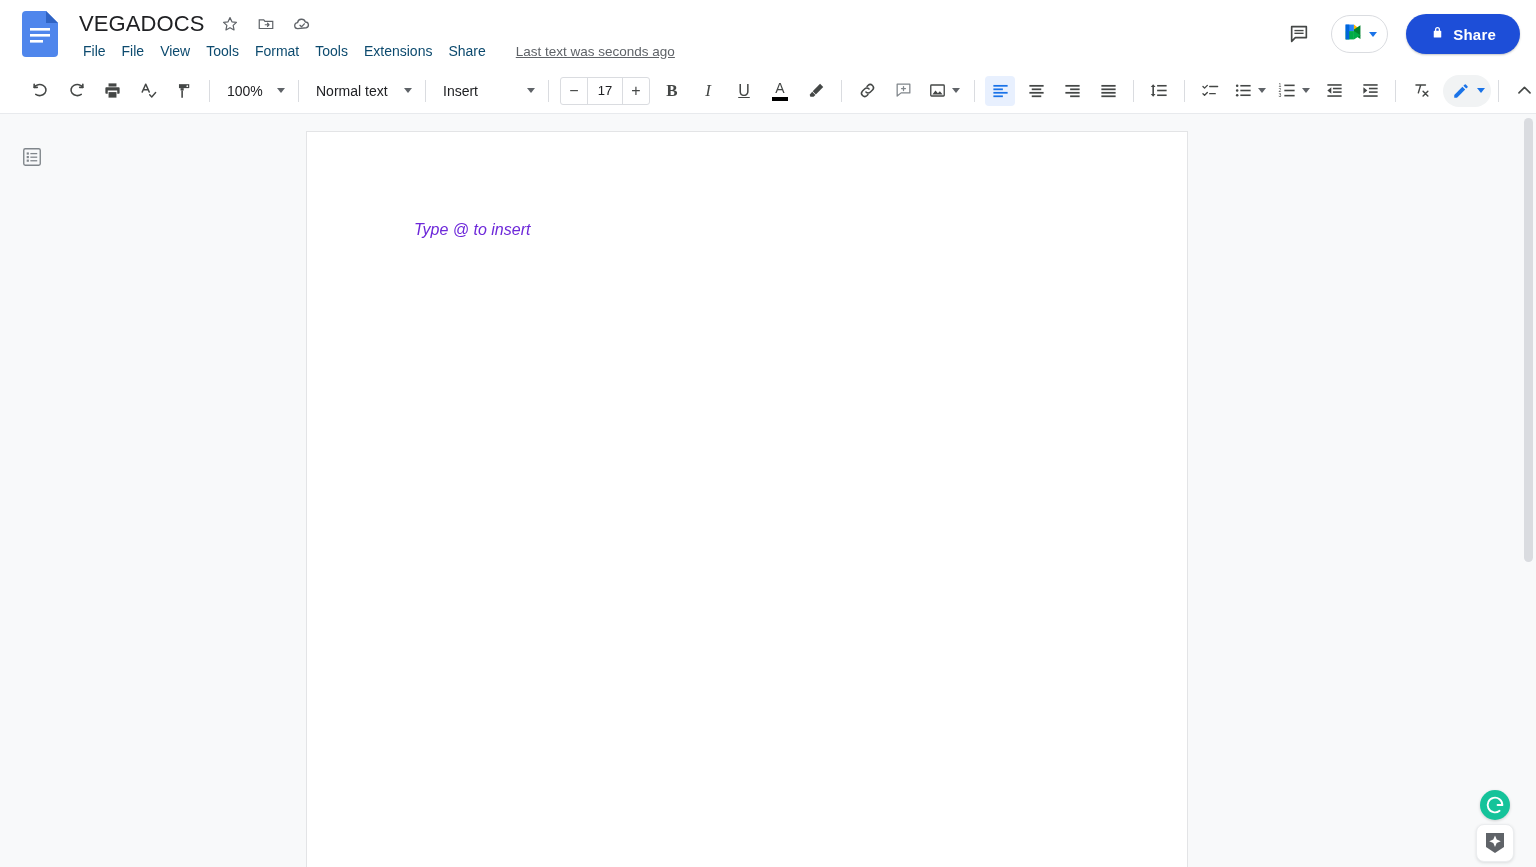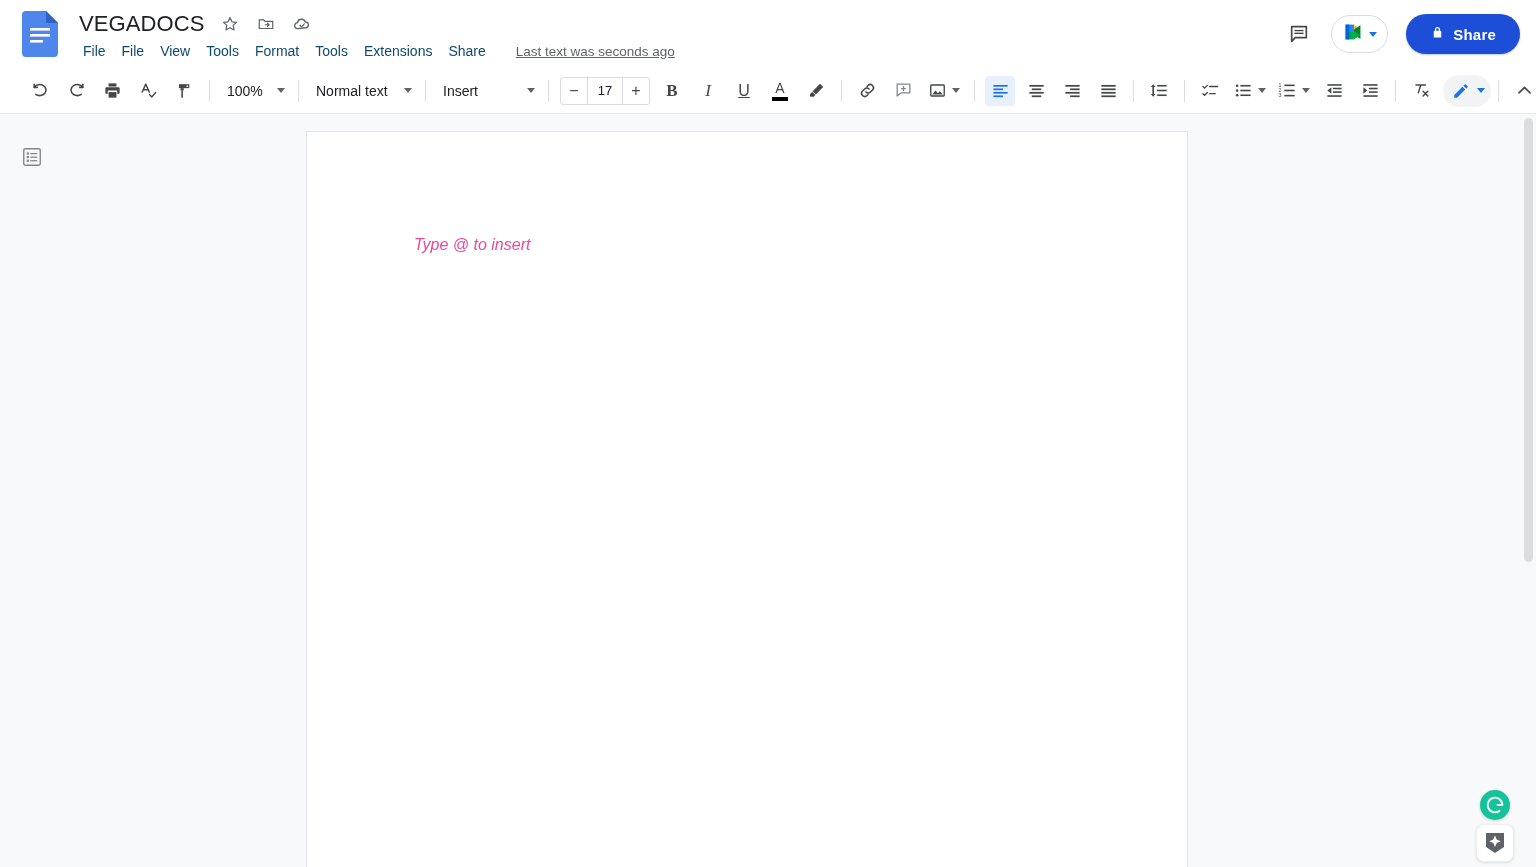--- a/index.html
+++ b/index.html
@@ -123,22 +123,22 @@
     position:absolute; left:20px; top:31px; width:24px; height:24px;
     display:flex; align-items:center; justify-content:center; cursor:pointer;
     border-radius:4px;
   }
 
   .page {
     position:absolute; left:306px; top:17px; width:882px; height:760px;
     background:#fff; border:1px solid #e3e4e6; box-shadow:0 0 0 0 rgba(0,0,0,0);
   }
   .placeholder {
-    position:absolute; left:107px; top:104px;
-    font-size:16px; font-style:italic; color:#ec4899;
+    position:absolute; left:107px; top:89px;
+    font-size:16px; font-style:italic; color:#6d28d9;
     font-family:"Liberation Sans", sans-serif; white-space:nowrap;
   }
 
   .scrollbar-track {
     position:absolute; right:0; top:0; width:15px; height:753px; background:#f8f9fa;
   }
   .scrollbar-thumb {
     position:absolute; right:3px; top:4px; width:9px; height:444px;
     background:#dadce0; border-radius:5px; cursor:pointer;
   }

